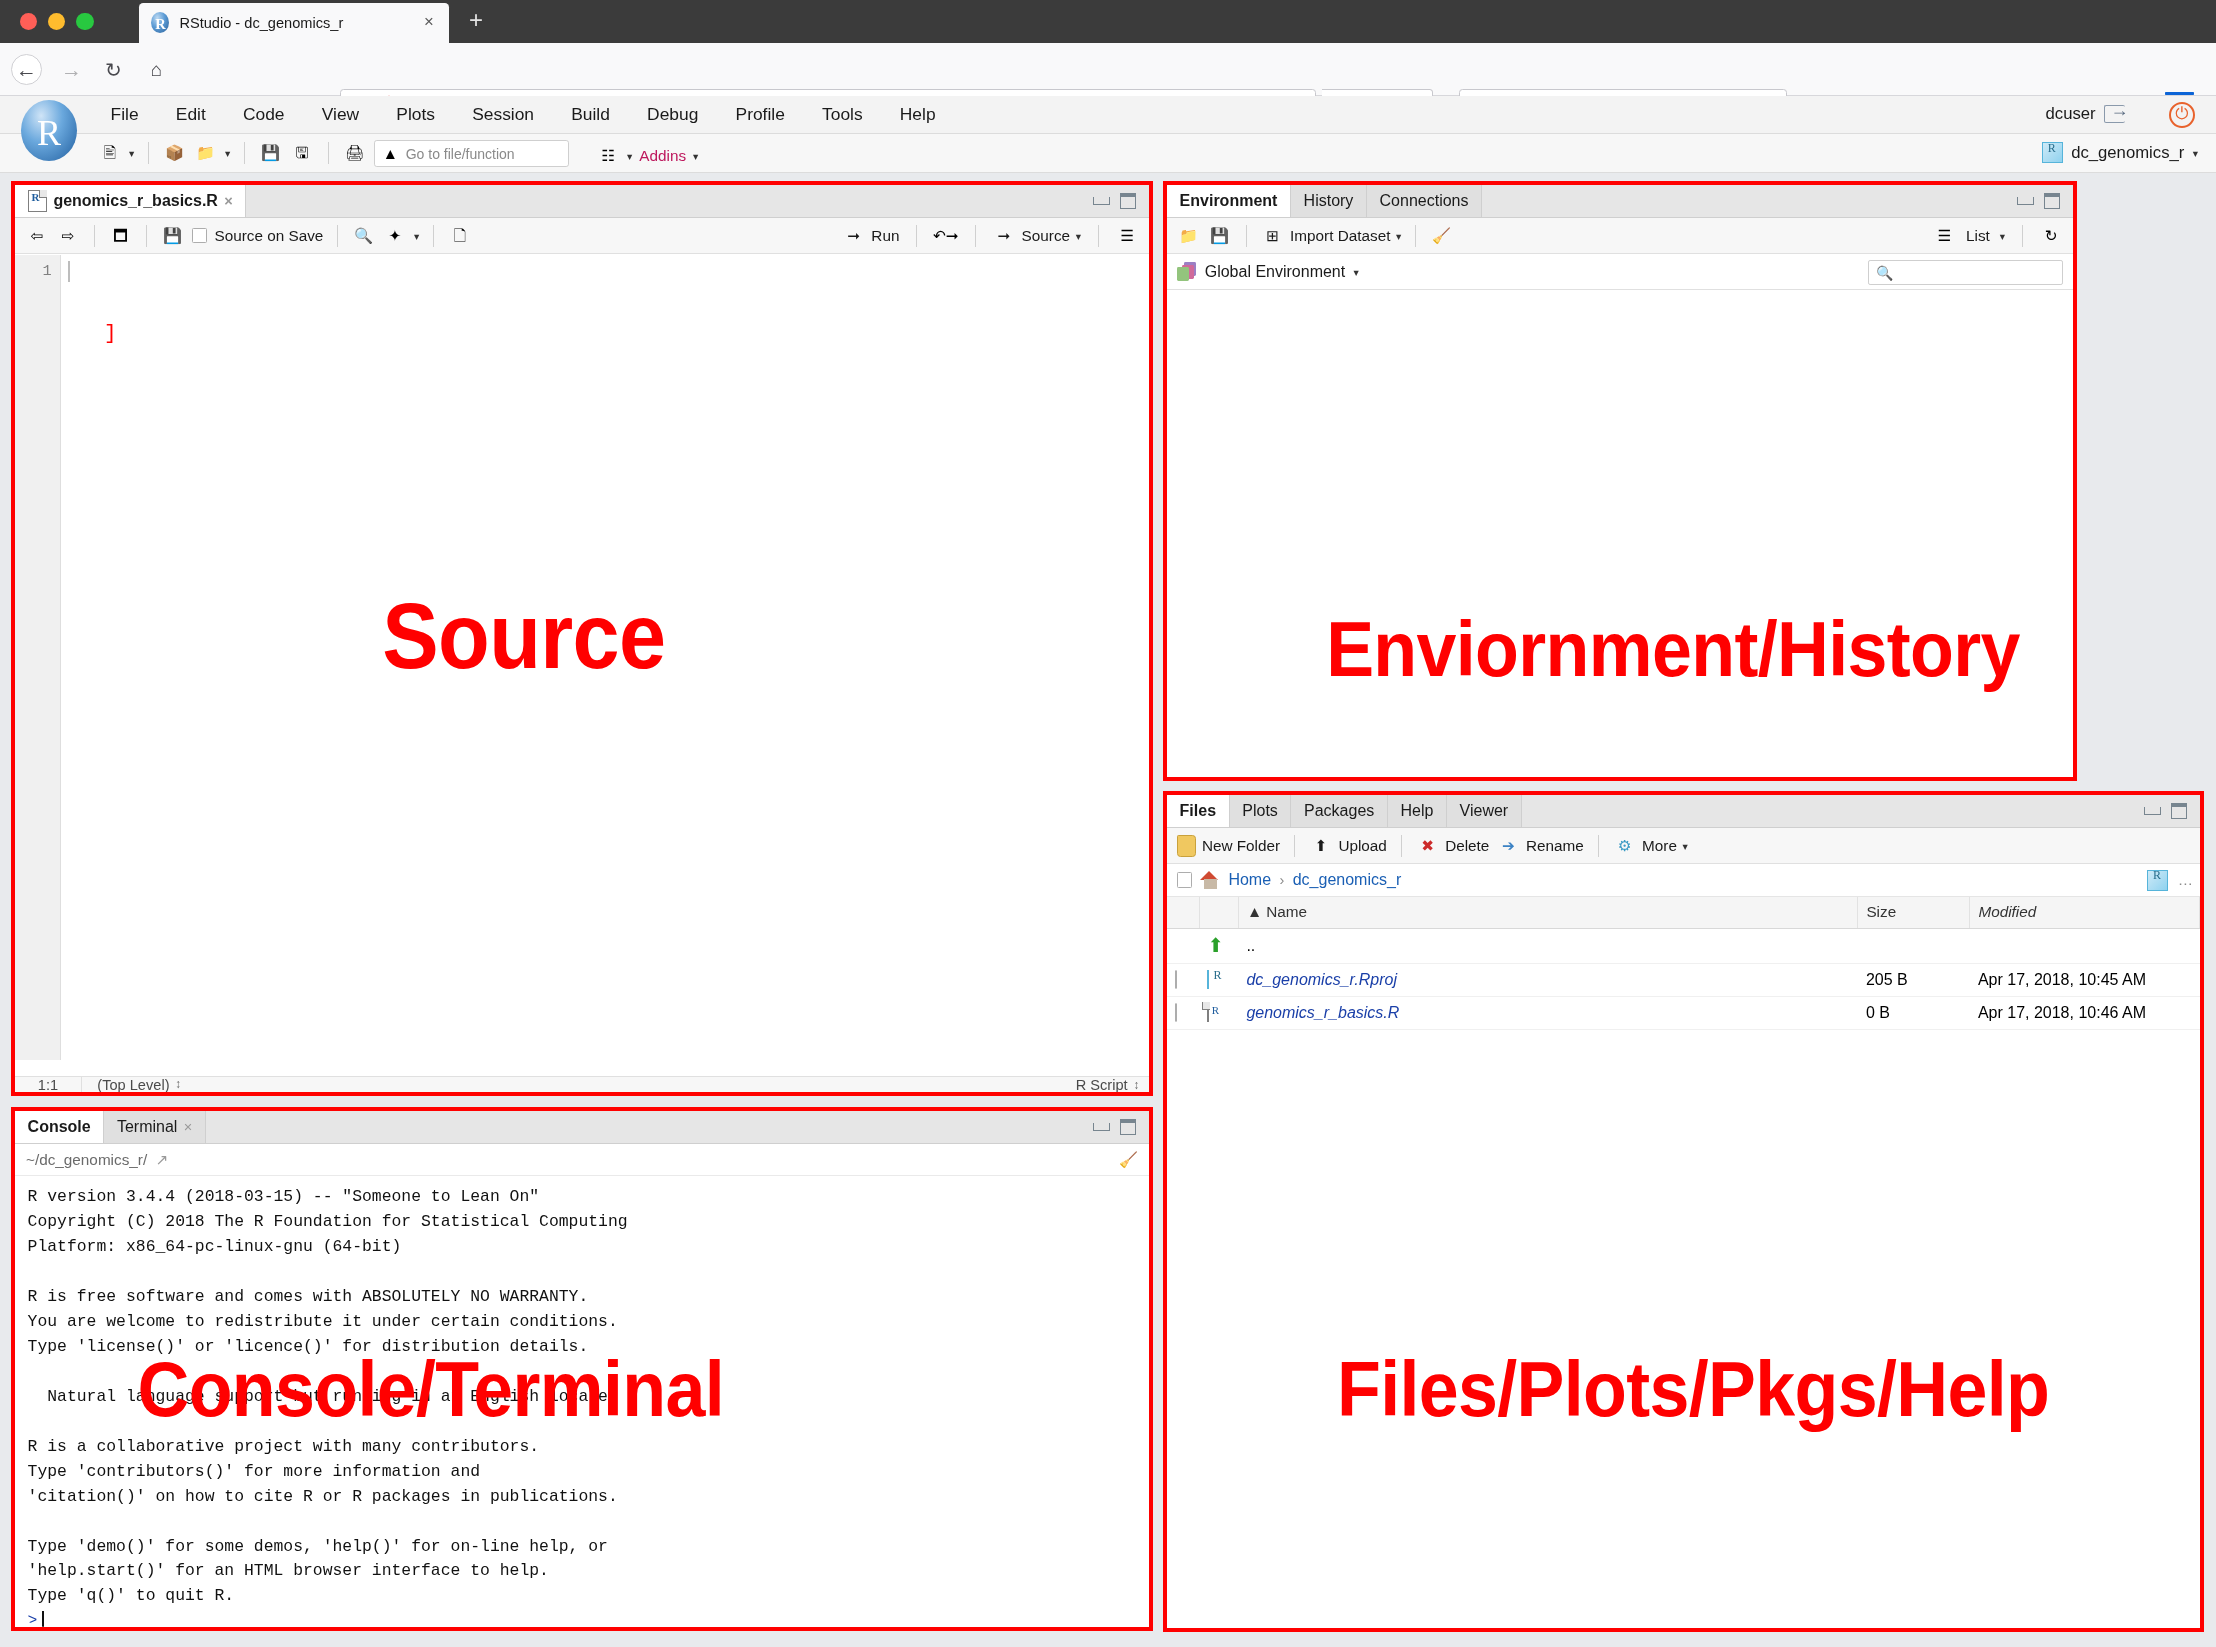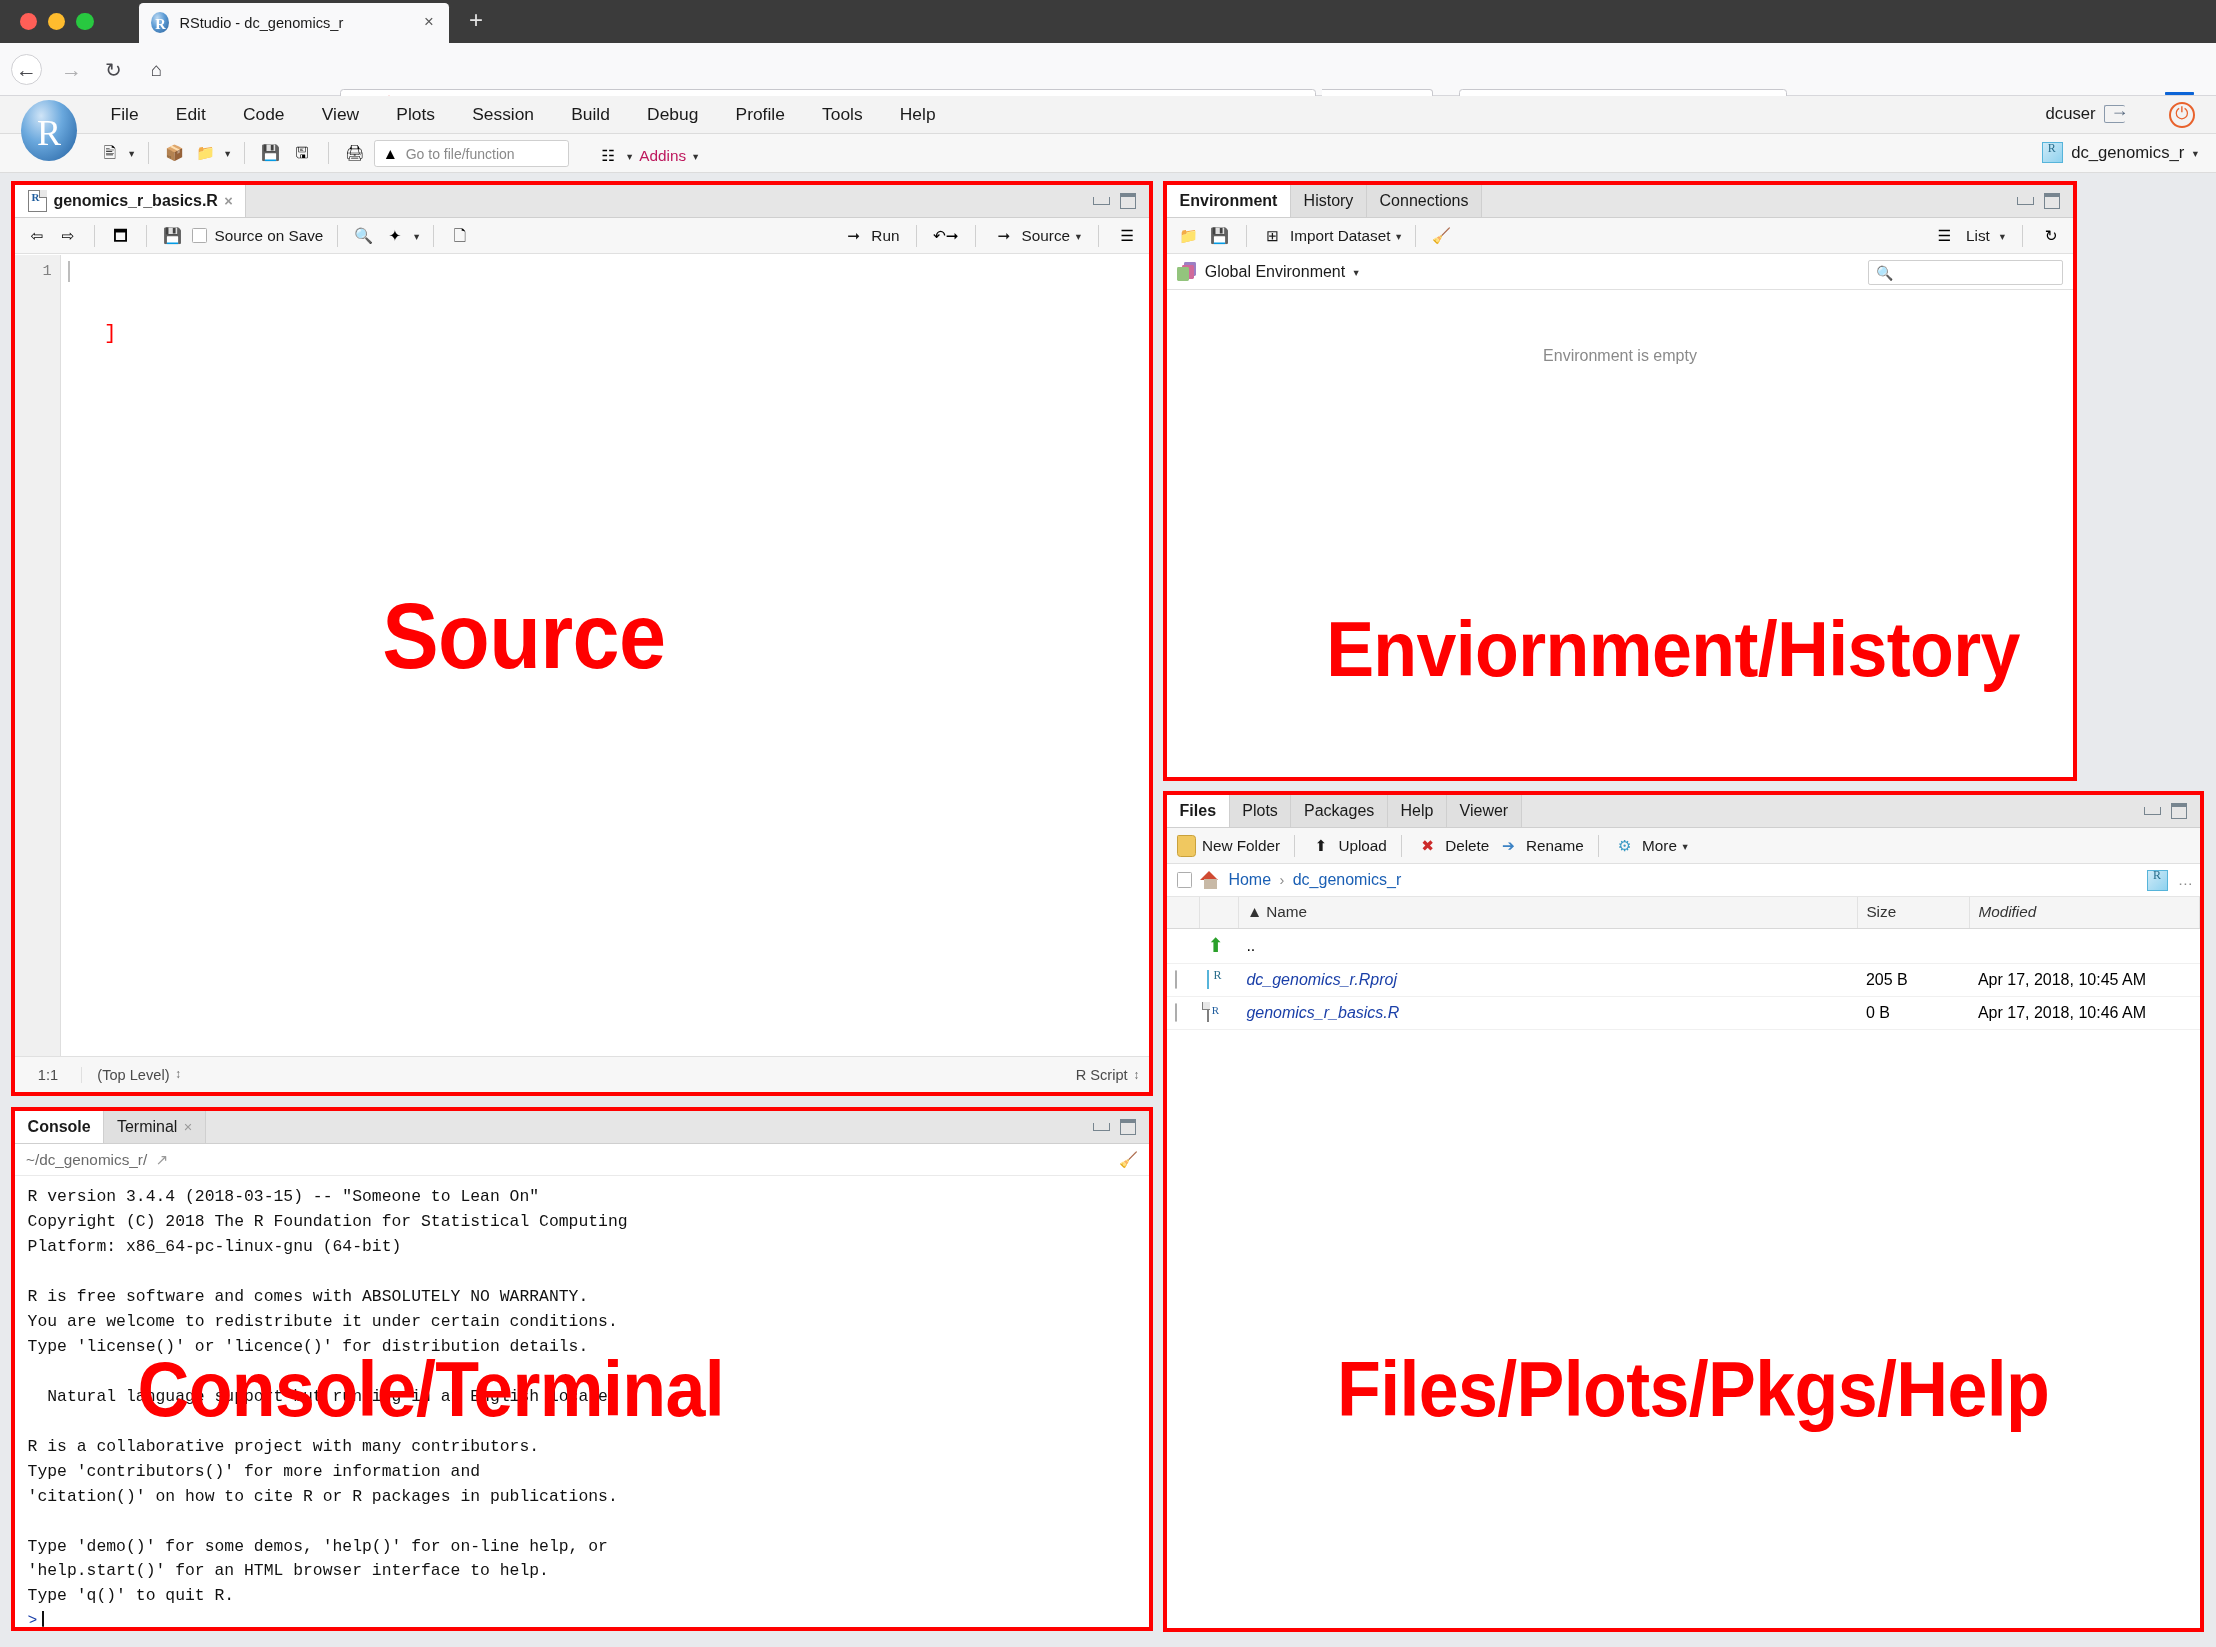--- a/index.html
+++ b/index.html
@@ -274,21 +274,21 @@
   }
   .code-area { flex:1; position:relative; padding: 5.6px 9.8px; }
   .caretbar {
     position:absolute; left: 7px; top: 5.6px; width: 2.1px; height: 21px; background: #bdbdbd;
   }
   .red-bracket {
     position:absolute; left: 43px; top: 67px;
     color:#ff0000; font-family:"Liberation Mono", monospace; font-size: 21px;
   }
   .editor-status {
-    position:absolute; left:0; right:0; bottom:0; height: 36px;
+    position:absolute; left:0; right:0; bottom:0; height: 16px;
     background:#f7f7f7; border-top:0.7px solid #e0e0e0;
     display:flex; align-items:center; font-size: 14.6px; color:#4a4a4a;
   }
   .es-pos { width: 67px; text-align:center; border-right:0.7px solid #e0e0e0; }
   .es-scope { padding-left: 15.3px; display:flex; gap:5.6px; }
   .es-right { position:absolute; right: 9.8px; display:flex; align-items:center; gap:5.6px; }
   .updown { font-size: 12px; color:#6a6a6a; }
 
   
   .env-path {
@@ -597,21 +597,20 @@
               <i></i>
               <i></i>
             </span>
           <span style="font-size:16px;color:#1a1a1a;">Global Environment</span>
           <span class="caret">▾</span>
           <span class="env-search">
             <span style="font-size:14px;color:#8a8a8a;">🔍</span>
           </span>
         </div>
 
-        <div class="env-empty">Environment is empty</div>
       </div>
     </div>
 
     <div class="pane" style="left:1163px; top:695px; width:1041px; height:841px;">
       <div class="pane-inner">
         <div class="pane-tabbar">
           <div class="ptab active">Files</div>
           <div class="ptab">Plots</div>
           <div class="ptab">Packages</div>
           <div class="ptab">Help</div>

